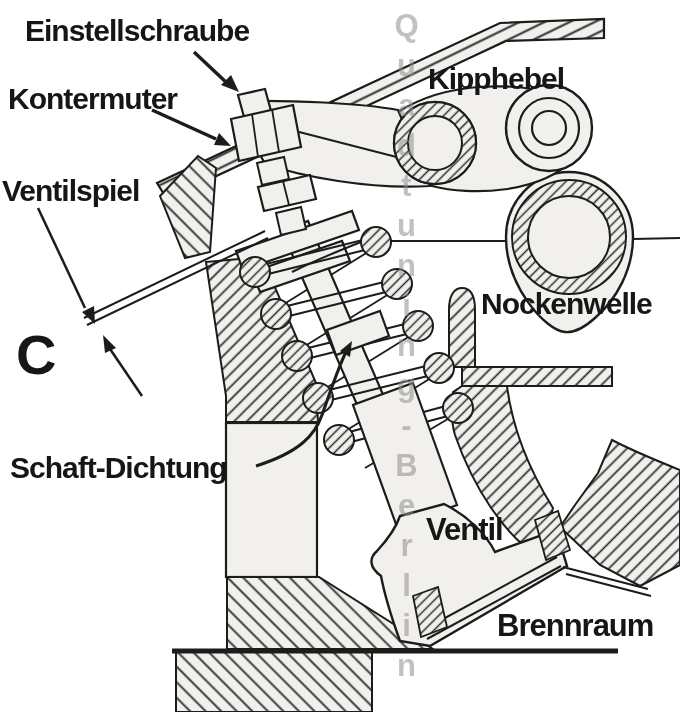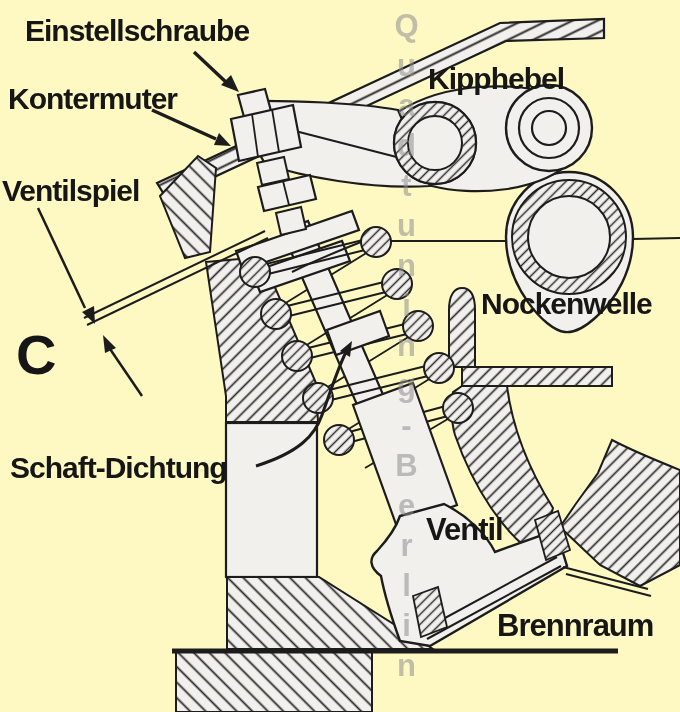--- a/index.html
+++ b/index.html
@@ -1,18 +1,18 @@
 <!DOCTYPE html>
 <html><head>
 <meta charset="utf-8">
 <style>
   html,body{margin:0;padding:0;background:#d8d6d2;}
   .stage{
     position:relative;width:680px;height:712px;overflow:hidden;
-    background:#fef9c3;font-family:"Liberation Sans",sans-serif;
+    background:#ffffff;font-family:"Liberation Sans",sans-serif;
   }
   .stage svg{position:absolute;left:0;top:0;}
   .lbl{
     font-family:"Liberation Sans",sans-serif;
     font-weight:bold;fill:#161616;letter-spacing:-1px;
   }
   .watermark{
     position:absolute;left:388px;top:8px;height:650px;
     writing-mode:vertical-rl;text-orientation:upright;
     font-family:"Liberation Sans",sans-serif;font-weight:bold;

